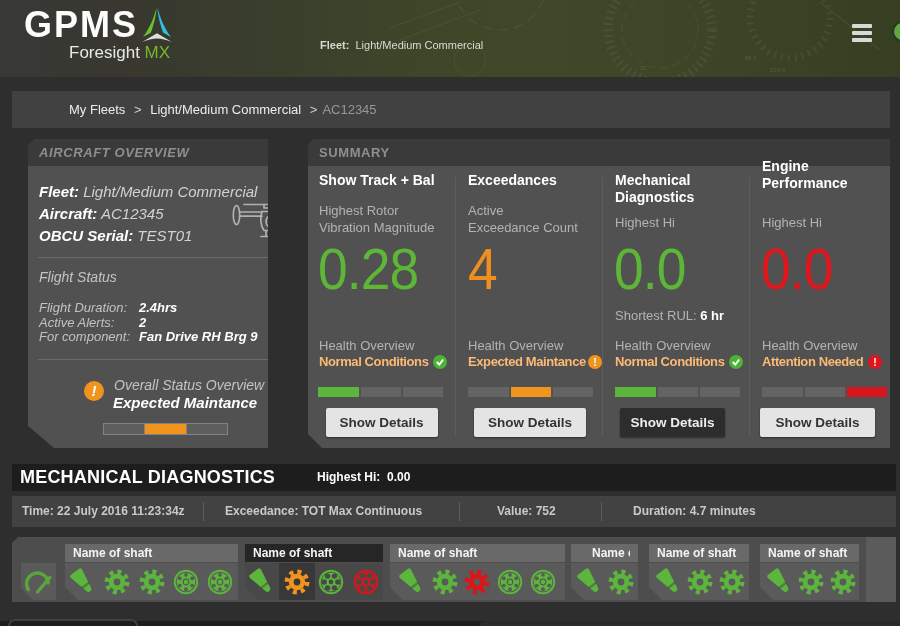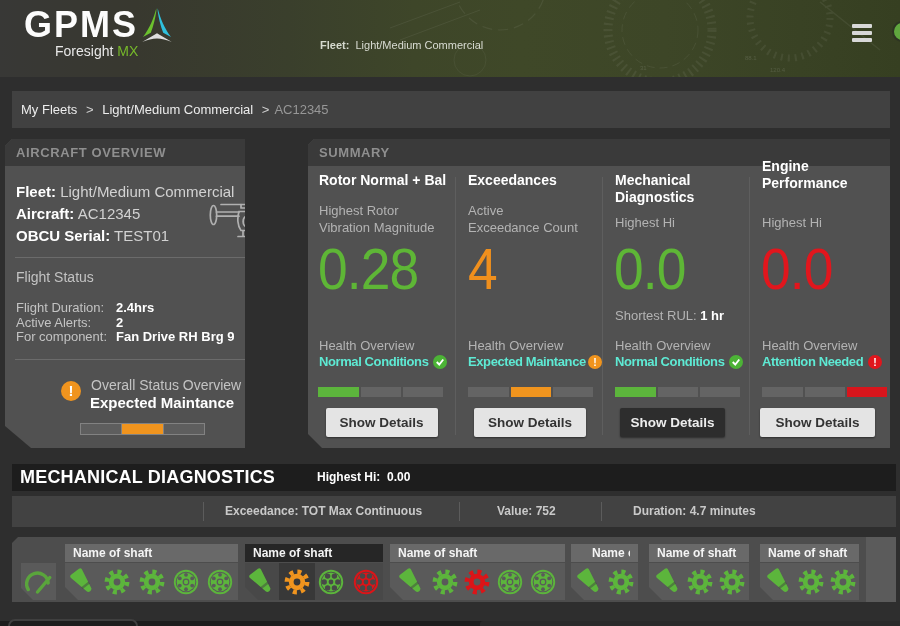--- a/index.html
+++ b/index.html
@@ -4,61 +4,61 @@
 <style>
 * { margin:0; padding:0; box-sizing:border-box; }
 html,body { width:900px; height:626px; overflow:hidden; }
 body { background:#2e2e2e; font-family:"Liberation Sans", sans-serif; position:relative; }
 .abs { position:absolute; }
 
 
 #header { left:0; top:0; width:900px; height:77px; overflow:hidden;
   background:linear-gradient(to right,#383836 0%,#38382f 15%,#3a3f2c 32%,#3e4629 46%,#3f4828 58%,#3d4627 74%,#394224 89%,#363f21 100%); }
 #logo-gpms { left:24px; top:4px; font-size:36px; font-weight:bold; color:#fcfcfc; letter-spacing:2px; }
-#logo-sub { left:55px; top:43px; font-size:14px; color:#e8e8e8; }
+#logo-sub { left:69px; top:43px; font-size:17px; color:#e8e8e8; }
 #logo-sub b { color:#76b82a; font-weight:normal; }
 #welcome { left:320px; top:13px; font-size:18px; color:#dde1d8; }
 #welcome b { color:#ffffff; }
 #fleetline { left:320px; top:38.5px; font-size:11px; color:#d6dacf; font-weight:bold; }
 #fleetline span { font-weight:normal; color:#d9dcd3; }
 #burger { left:852px; top:24px; width:20px; }
 #burger div { height:4px; background:#d8d8d8; margin-bottom:3px; border-radius:1px; }
 #avatar { left:894px; top:23px; width:17px; height:17px; border-radius:50%; background:#60a73e; box-shadow:0 0 0 2px rgba(40,45,35,0.6); }
 
 
-#crumb { left:12px; top:91px; width:878px; height:37px; background:#414141; line-height:38px; font-size:13px; color:#ececec; }
+#crumb { left:12px; top:91px; width:878px; height:37px; background:#414141; line-height:38px; font-size:13px; color:#ececec;padding-left:48px; }
 #crumb .in { padding-left:9px; }
 #crumb .sep { color:#d0d0d0; padding:0 5px; }
 #crumb .dim { color:#979797; }
 
 
 .panel { background:#515151; }
 .phead { height:27px; background:#3a3a3a; line-height:28px; font-size:13px; font-weight:bold; color:#8f8f8f; letter-spacing:0.6px; padding-left:11px; }
-#acpanel { left:5px; top:139px; width:240px; height:309px;
-  clip-path:polygon(7px 0,100% 0,100% 100%,26px 100%,0 287px,0 7px); }
+#acpanel { left:28px; top:139px; width:240px; height:309px;
+  clip-path:polygon(7px 0,100% 0,100% 100%,26px 100%,0 287px,0 7px);font-style:italic; }
 #smpanel { left:308px; top:139px; width:582px; height:309px;
   clip-path:polygon(6px 0,100% 0,100% 100%,14px 100%,0 295px,0 6px); }
 
 
 .kv { font-size:15px; color:#d2d2d2; }
 .kv b { color:#ffffff; }
 .grey { color:#c3c3c3; }
 .hr { height:1px; background:#6b6b6b; }
 .val { color:#fff; font-weight:bold; font-size:13px; }
 .lbl13 { font-size:13px; color:#c3c3c3; }
 
 
 .bar { display:flex; }
 .bar span { height:100%; }
 
 
 .colhead { font-size:14px; font-weight:bold; color:#fff; line-height:17px; }
 .sub { font-size:13px; color:#b3b3b3; line-height:17px; }
 .bignum { font-size:58px; letter-spacing:-1px; transform:scaleX(0.92); transform-origin:left top; }
-.status { font-size:13px; font-weight:bold; color:#5eead4; letter-spacing:-0.4px; }
+.status { font-size:13px; font-weight:bold; color:#fdba74; letter-spacing:-0.4px; }
 .vdiv { width:1px; background:#5e5e5e; }
 .btn { height:29px; background:#e4e4e4; border-radius:2px; color:#333; font-weight:bold; font-size:13.5px; text-align:center; line-height:29px; box-shadow:0 1px 2px rgba(0,0,0,0.45); }
 .btn.dark { background:#2d2d2d; color:#ededed; }
 .cicon { width:14px; height:14px; border-radius:50%; color:#fff; text-align:center; }
 
 
 #mdbar { left:12px; top:464px; width:884px; height:27px; background:#1d1d1d; color:#fff; line-height:27px; }
 #mdbar .t1 { position:absolute; left:8px; font-weight:bold; font-size:18px; letter-spacing:0.2px; }
 #mdbar .t2 { position:absolute; left:305px; font-weight:bold; font-size:12px; }
 #inforow { left:12px; top:496px; width:884px; height:31px; background:#424242; font-size:12px; color:#c9c9c9; font-weight:bold; }
@@ -153,21 +153,21 @@
     </div>
   </div>
 </div>
 
 <div id="smpanel" class="abs panel">
   <div class="phead">SUMMARY</div>
   <div class="abs vdiv" style="left:147px;top:38px;height:258px"></div>
   <div class="abs vdiv" style="left:294px;top:38px;height:258px"></div>
   <div class="abs vdiv" style="left:441px;top:38px;height:258px"></div>
 
-  <div class="abs colhead" style="left:11px;top:33px">Rotor Normal + Bal</div>
+  <div class="abs colhead" style="left:11px;top:33px">Show Track + Bal</div>
   <div class="abs sub" style="left:11px;top:63px">Highest Rotor<br>Vibration Magnitude</div>
   <div class="abs bignum" style="left:10px;top:96px;color:#5eb636">0.28</div>
   <div class="abs sub" style="left:11px;top:198px">Health Overview</div>
   <div class="abs status" style="left:11px;top:215px">Normal Conditions</div>
   <svg class="abs" style="left:125px;top:216px" width="14" height="14" viewBox="0 0 15 15">
       <circle cx="7.5" cy="7.5" r="7.5" fill="#4cb336"></circle>
       <path d="M4,7.5 L6.7,10.2 L11,4.8" stroke="#fff" stroke-width="2" fill="none"></path>
     </svg>
   <div class="abs bar" style="left:10px;top:248px;width:125px;height:10px">
     <span style="width:41px;background:#5cb53c"></span>
@@ -189,21 +189,21 @@
       <span style="width:2px"></span>
     <span style="width:40px;background:#f0941e"></span>
       <span style="width:2px"></span>
     <span style="width:40px;background:#646464"></span>
   </div>
   <div class="abs btn" style="left:166px;top:269px;width:112px">Show Details</div>
 
   <div class="abs colhead" style="left:307px;top:33px">Mechanical<br>Diagnostics</div>
   <div class="abs sub" style="left:307px;top:75px">Highest Hi</div>
   <div class="abs bignum" style="left:306px;top:96px;color:#5eb636">0.0</div>
-  <div class="abs sub" style="left:307px;top:168px">Shortest RUL: <b style="color:#fff;font-weight:bold">1 hr</b></div>
+  <div class="abs sub" style="left:307px;top:168px">Shortest RUL: <b style="color:#fff;font-weight:bold">6 hr</b></div>
   <div class="abs sub" style="left:307px;top:198px">Health Overview</div>
   <div class="abs status" style="left:307px;top:215px">Normal Conditions</div>
   <svg class="abs" style="left:421px;top:216px" width="14" height="14" viewBox="0 0 15 15">
       <circle cx="7.5" cy="7.5" r="7.5" fill="#4cb336"></circle>
       <path d="M4,7.5 L6.7,10.2 L11,4.8" stroke="#fff" stroke-width="2" fill="none"></path>
     </svg>
   <div class="abs bar" style="left:307px;top:248px;width:125px;height:10px">
     <span style="width:41px;background:#5cb53c"></span>
       <span style="width:2px"></span>
     <span style="width:40px;background:#646464"></span>
@@ -226,20 +226,21 @@
     <span style="width:40px;background:#d8151c"></span>
   </div>
   <div class="abs btn" style="left:452px;top:269px;width:115px">Show Details</div>
 </div>
 
 <div id="mdbar" class="abs">
     <span class="t1">MECHANICAL DIAGNOSTICS</span>
     <span class="t2">Highest Hi: &nbsp;0.00</span>
   </div>
 <div id="inforow" class="abs">
+  <span style="left:10px">Time: 22 July 2016 11:23:34z</span>
   <i style="left:191px"></i>
   <span style="left:213px">Exceedance: TOT Max Continuous</span>
   <i style="left:447px"></i>
   <span style="left:485px">Value: 752</span>
   <i style="left:589px"></i>
   <span style="left:621px">Duration: 4.7 minutes</span>
 </div>
 
 <div id="strip" class="abs">
 <div class="gtile" style="left:9px;width:35px">

